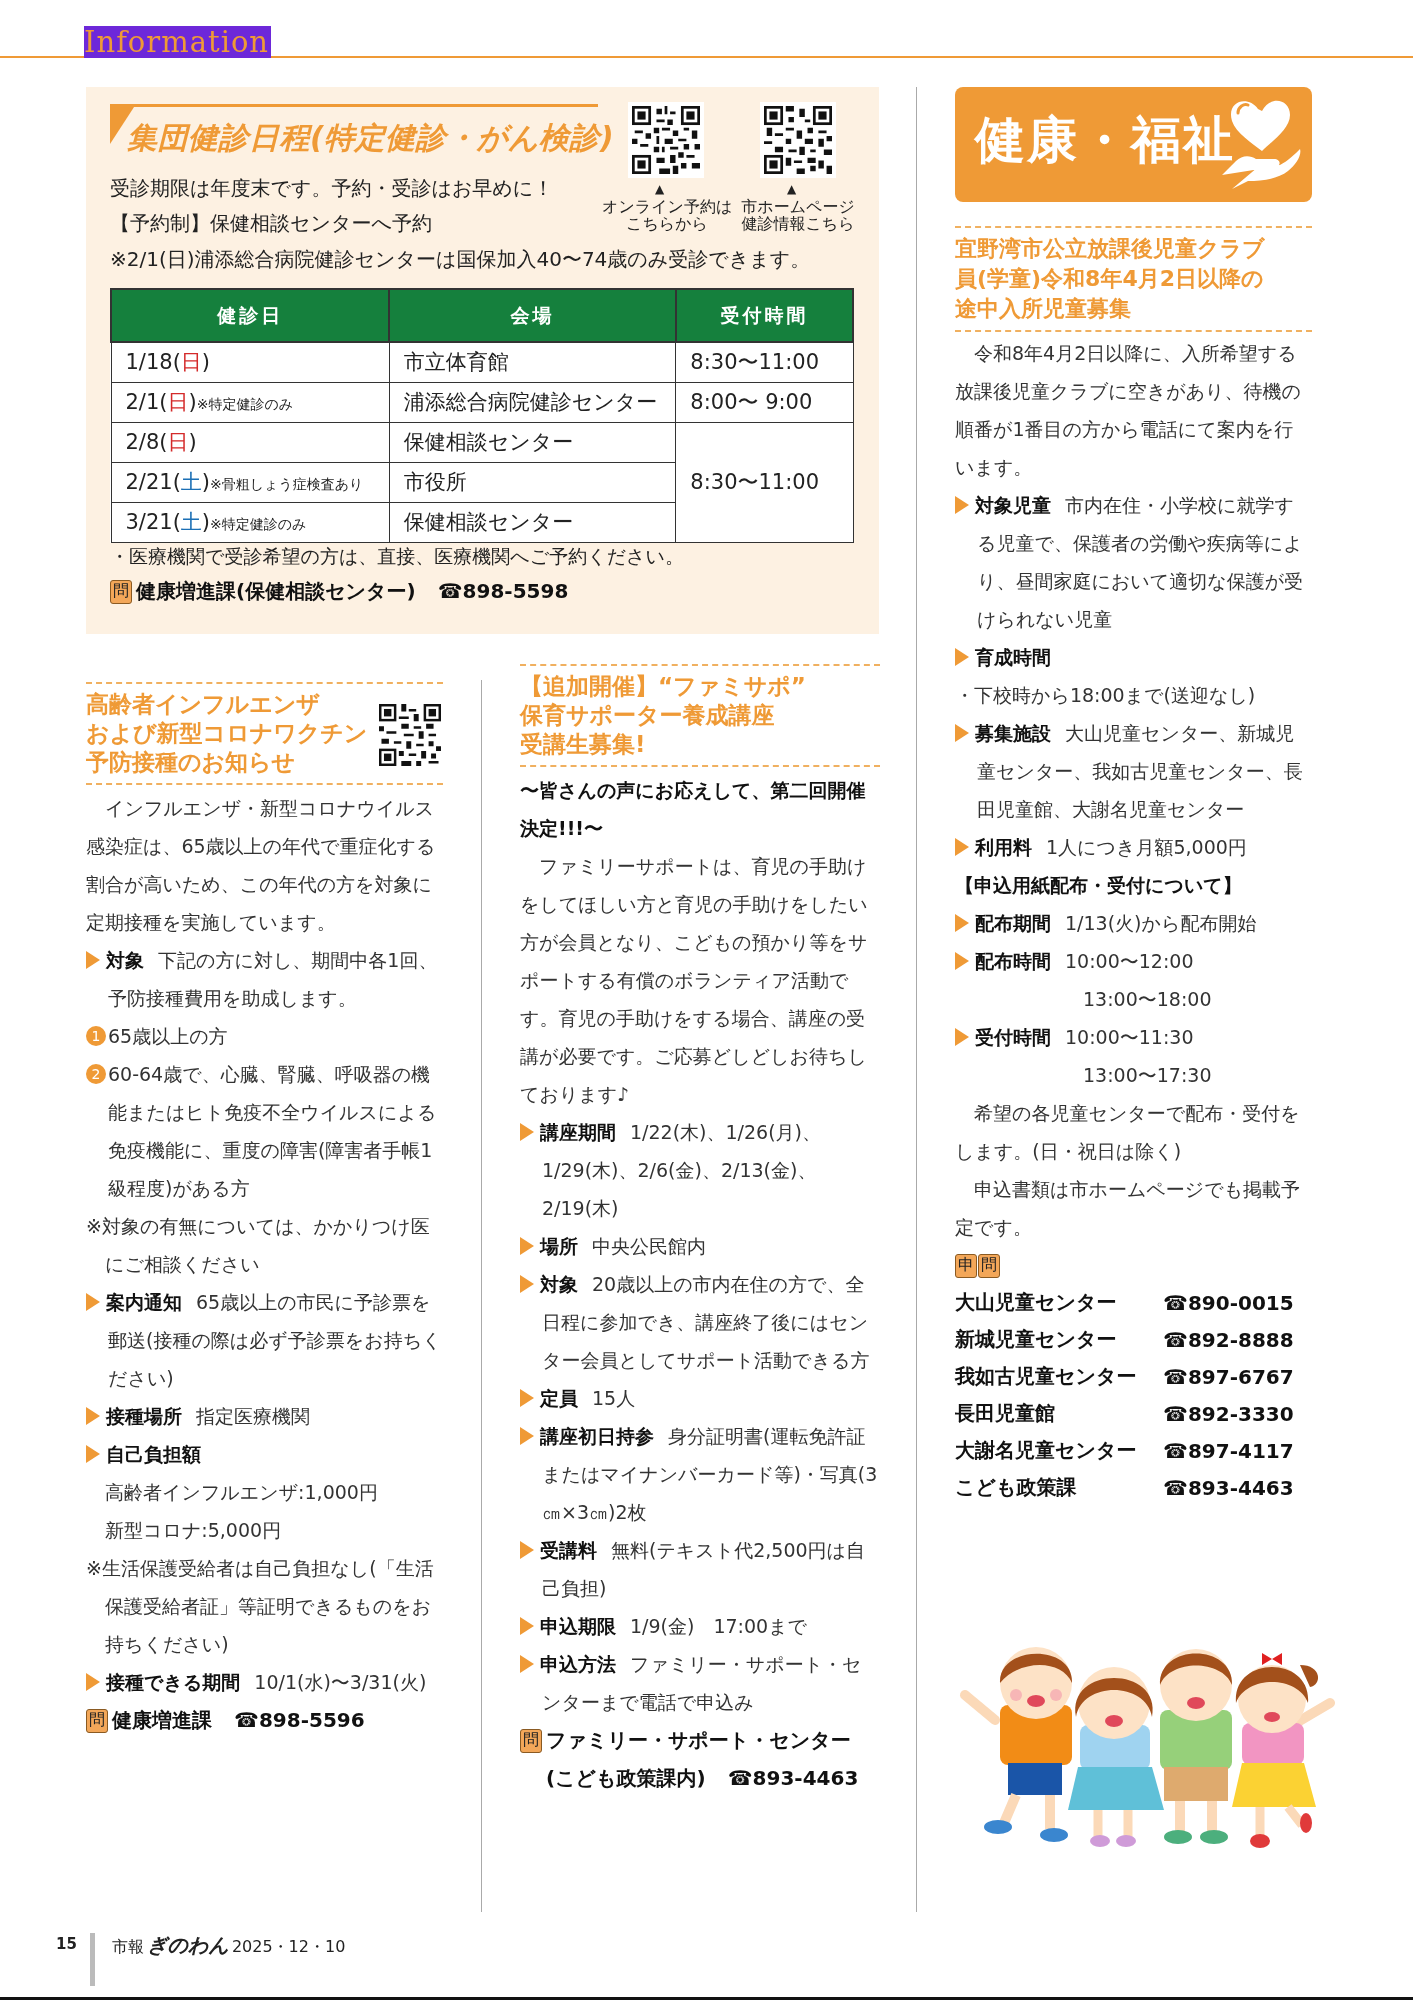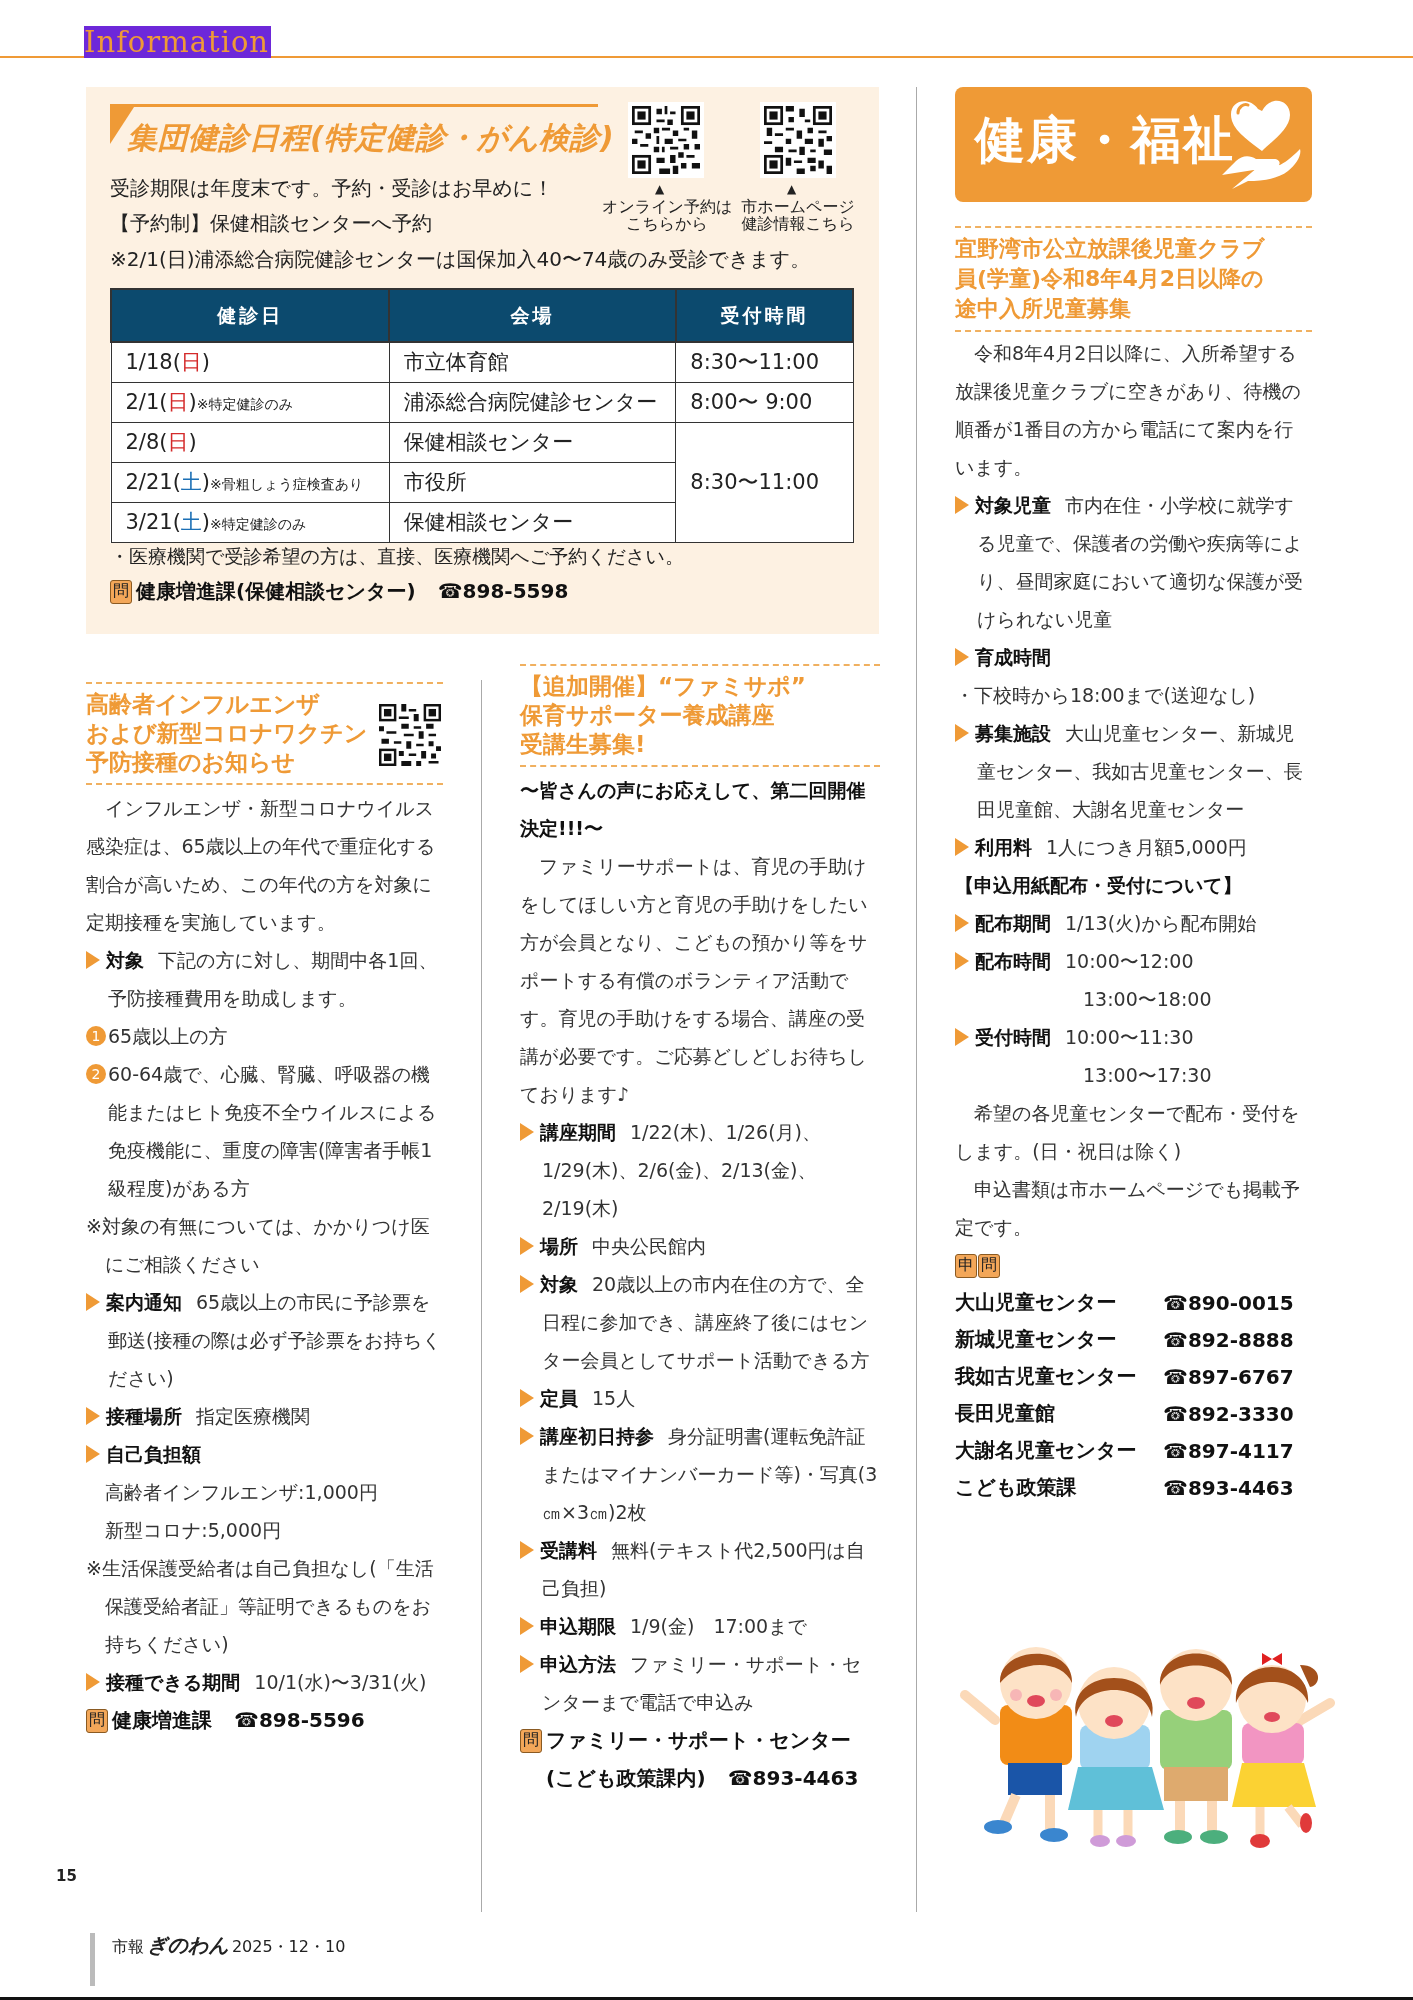--- a/index.html
+++ b/index.html
@@ -17,21 +17,21 @@
   .panel-title-tri { position: absolute; left: 110px; top: 104px; width: 0; height: 0; border-top: 40px solid #ef9a36; border-right: 26px solid transparent; }
   .panel-title { position: absolute; left: 127px; top: 118px; font-size: 30px; font-weight: bold; color: #ef9a36; white-space: nowrap; letter-spacing: 0.5px; font-style: italic; }
   .panel-text { position: absolute; left: 110px; font-size: 20px; color: #222; white-space: nowrap; }
 
   .qr { position: absolute; background: #fff; padding: 4px; }
   .qr svg { display: block; }
   .qr-caption { position: absolute; font-size: 16px; line-height: 17px; text-align: center; color: #222; white-space: nowrap; }
   .qr-arrow { position: absolute; font-size: 12px; color: #222; }
 
   table.sched { position: absolute; left: 110px; top: 288px; width: 744px; border-collapse: collapse; background: #fff; }
-  table.sched th { background: #0c4a6e; color: #fff; font-size: 19px; font-weight: bold; height: 53px; border: 2px solid #333; letter-spacing: 3px; }
+  table.sched th { background: #15803d; color: #fff; font-size: 19px; font-weight: bold; height: 53px; border: 2px solid #333; letter-spacing: 3px; }
   table.sched td { font-size: 21px; height: 40px; border: 1.5px solid #333; padding-left: 14px; white-space: nowrap; color: #222; }
   table.sched td.date { font-weight: normal; }
   table.sched .note { font-size: 14px; }
   .sun { color: #d42a2a; }
   .sat { color: #1b6fb5; }
 
   .badge { display: inline-block; background: #f3a759; border: 1.5px solid #8a5a22; color: #222; font-size: 16px; line-height: 20px; width: 22px; height: 24px; text-align: center; border-radius: 3px; vertical-align: 2px; margin-right: 4px; font-weight: normal; }
 
   
   .col { position: absolute; }
@@ -48,21 +48,21 @@
   .num-circle { display: inline-block; width: 20px; height: 20px; border-radius: 50%; background: #ef9a36; color: #fff; font-size: 14px; line-height: 20px; text-align: center; margin-right: 2px; vertical-align: 2px; text-indent: 0; }
   .contact { font-weight: bold; font-size: 20px; color: #111; }
 
   .cat-box { position: absolute; left: 955px; top: 87px; width: 357px; height: 115px; background: #ef9a36; border-radius: 8px; }
   .cat-title { position: absolute; left: 20px; top: 20px; font-size: 50px; font-weight: bold; color: #fff; letter-spacing: 2px; white-space: nowrap; }
   .cat-icon { position: absolute; right: 10px; top: 8px; }
 
   .phones { width: 100%; border-collapse: collapse; }
   .phones td { font-size: 20px; font-weight: bold; color: #111; height: 37px; white-space: nowrap; padding: 0; }
 
-  .footer-num { position: absolute; left: 56px; top: 1867px; font-size: 15px; font-weight: bold; color: #222; }
+  .footer-num { position: absolute; left: 56px; top: 1935px; font-size: 15px; font-weight: bold; color: #222; }
   .footer-bar { position: absolute; left: 90px; top: 1933px; width: 5px; height: 53px; background: #bbb; }
   .footer-text { position: absolute; left: 112px; top: 1932px; font-size: 16px; color: #222; white-space: nowrap; }
   .footer-brand { font-family: "DejaVu Serif", serif; font-weight: bold; font-style: italic; font-size: 20px; margin: 0 3px; }
   .bottom-line { position: absolute; left: 0; top: 1997px; width: 1413px; height: 3px; background: #111; }
 </style>
 </head>
 <body>
 
 <div class="header-line"></div>
 <div class="header-title">Information</div>

